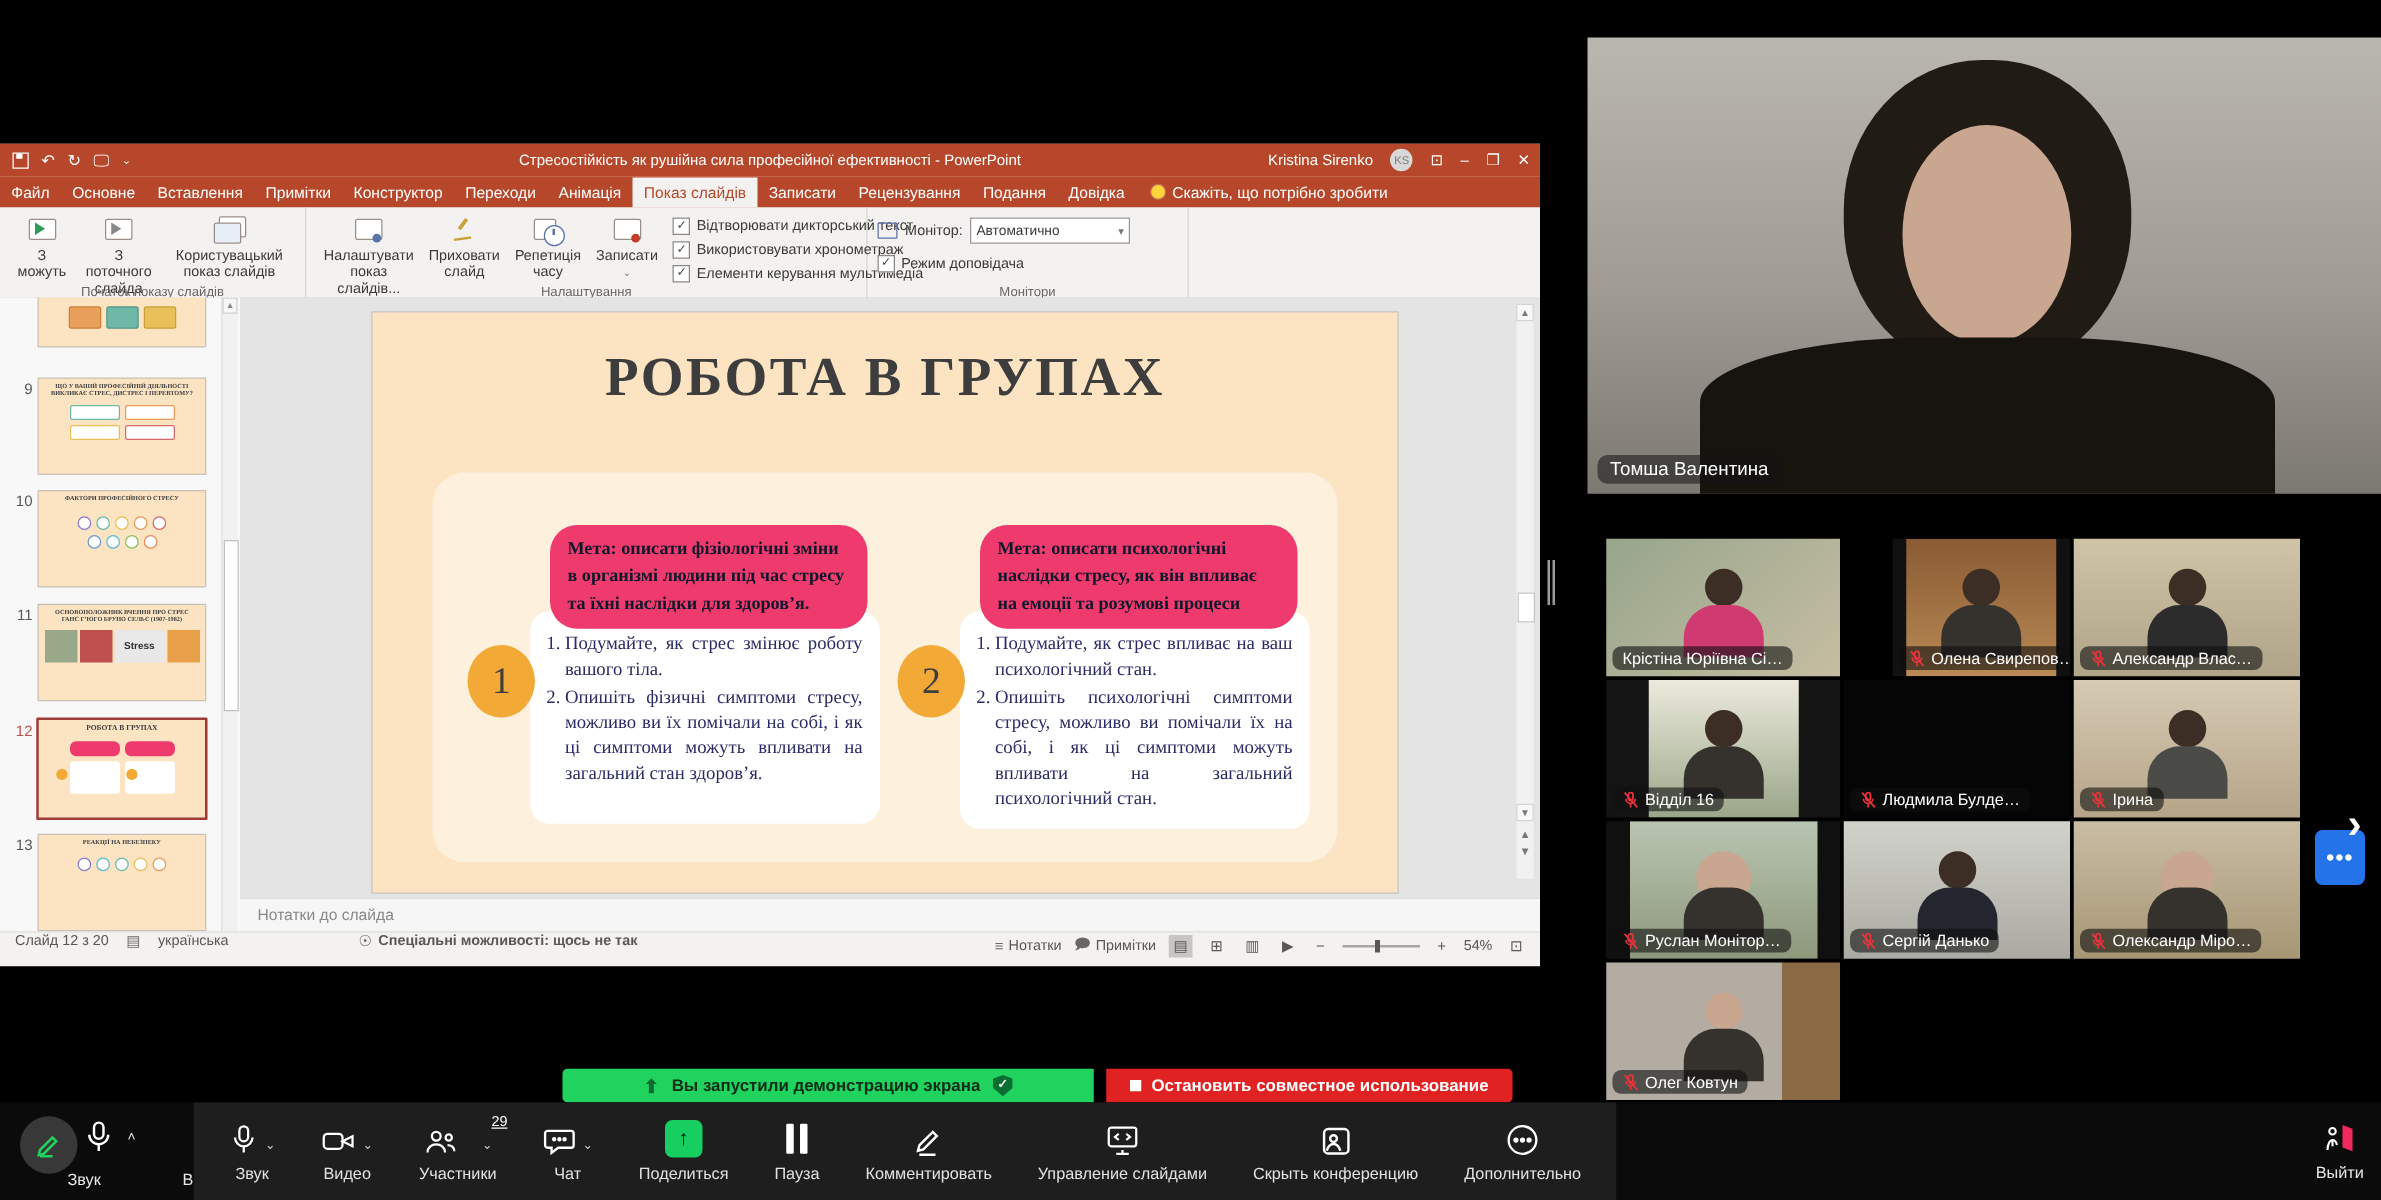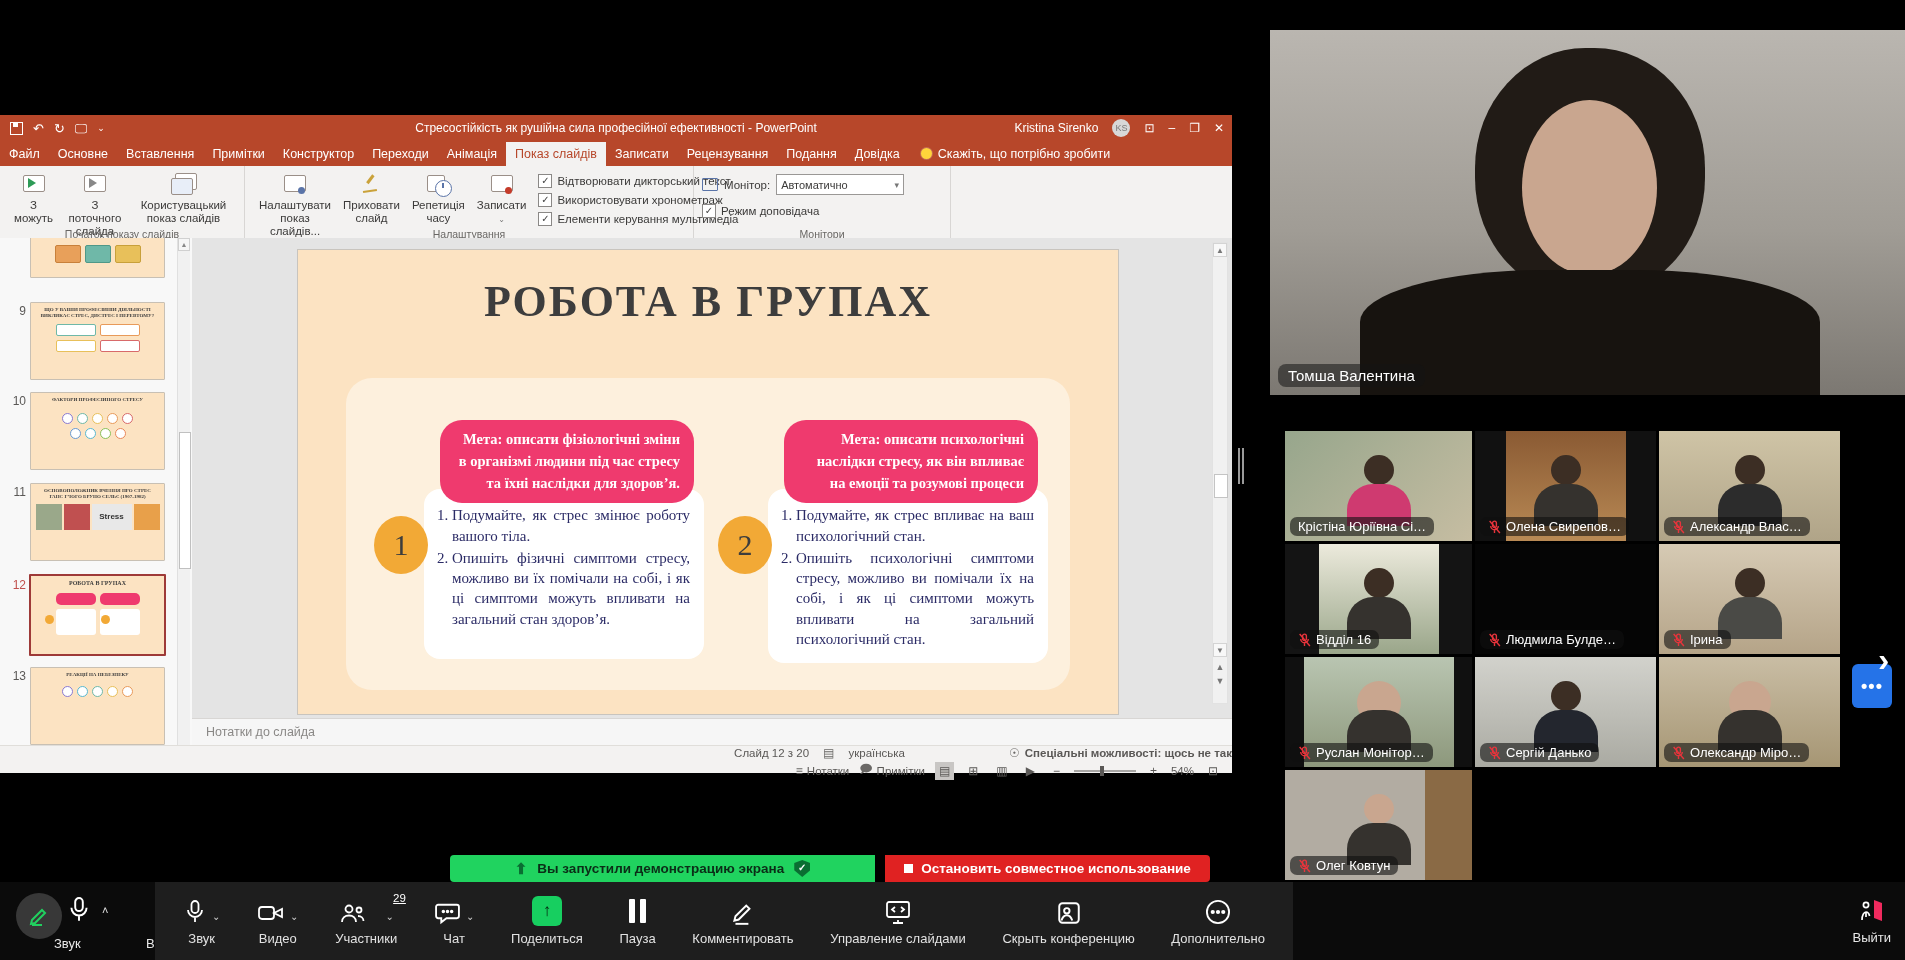--- a/index.html
+++ b/index.html
@@ -37,21 +37,21 @@
   .chk{display:flex;align-items:center;gap:5px;white-space:nowrap;}
   .box{width:12px;height:12px;background:#fff;border:1px solid #8a8886;font-size:10px;line-height:11px;text-align:center;color:#444;}
   .mon-row{display:flex;align-items:center;gap:6px;padding-top:4px;white-space:nowrap;}
   .mon-ic{width:14px;height:11px;border:1.5px solid #5a74a8;border-radius:1px;}
   .ddl{width:118px;height:19px;background:#fff;border:1px solid #9a9896;display:flex;align-items:center;justify-content:space-between;padding:0 4px;font-size:11px;}
   .ddl .car{color:#777;font-size:9px;}
   
   .thumbs{position:absolute;left:0;top:123px;width:192px;height:534px;background:#f8f8f8;overflow:hidden;}
   .slidearea{position:absolute;left:192px;top:123px;width:1040px;height:480px;background:#e4e4e4;}
   .notesbar{position:absolute;left:192px;top:603px;width:1040px;height:27px;background:#f6f6f6;border-top:1px solid #d8d6d4;color:#8a8886;font-size:12.5px;display:flex;align-items:center;padding-left:14px;box-sizing:border-box;}
-  .statusbar{position:absolute;left:0;top:630px;width:100%;height:27px;background:#f3f2f1;border-top:1px solid #e0deda;display:flex;align-items:flex-end;font-size:11.5px;color:#5a5856;flex-direction:column;}
+  .statusbar{position:absolute;left:0;top:630px;width:100%;height:27px;background:#f3f2f1;border-top:1px solid #e0deda;display:flex;align-items:flex-start;font-size:11.5px;color:#5a5856;}
   .sb-left{display:flex;align-items:center;gap:14px;padding-left:12px;}
   .sb-right{margin-left:auto;display:flex;align-items:center;gap:10px;padding-right:10px;}
   .sb-ic{font-size:12px;color:#6a6866;}
   .viewbtn{padding:2px 4px;font-size:12px;color:#5a5856;}
   .viewbtn.on{background:#c8c6c4;}
   .zslider{position:relative;width:62px;height:2px;background:#a8a6a4;}
   .zthumb{position:absolute;left:26px;top:-4px;width:4px;height:10px;background:#5a5856;}
   
   .th{position:absolute;left:30px;width:133px;background:#fce3c2;border:1px solid #c8c0b4;border-radius:1px;overflow:hidden;}
   .th.sel{border:2px solid #9e3a38;left:29px;}
@@ -68,21 +68,21 @@
   .collage{display:flex;gap:2px;justify-content:center;margin-top:3px;}
   .scrollcol{position:absolute;right:2px;top:0;width:12px;height:100%;background:#f1f1f1;border-left:1px solid #e0e0e0;}
   .sc-arrow{position:absolute;left:0;width:12px;height:13px;background:#f6f6f6;border:1px solid #d0d0d0;color:#888;font-size:7px;text-align:center;line-height:12px;box-sizing:border-box;}
   .sc-thumb{position:absolute;left:1px;width:10px;background:#fff;border:1px solid #c0c0c0;}
   
   .slide{position:absolute;left:106px;top:12px;width:820px;height:464px;background:#fce3c2;box-shadow:0 0 0 1px #c8c4be;}
   .sl-title{margin-top:26px;text-align:center;font-family:"Liberation Serif",serif;font-weight:bold;font-size:44px;letter-spacing:2px;color:#3d3d3d;}
   .panel{position:absolute;left:48px;top:128px;width:724px;height:312px;background:#fdf0dd;border-radius:26px;}
   .wcol{position:absolute;top:42px;width:330px;}
   .wcol.l{left:28px;} .wcol.r{left:372px;}
-  .pill{position:relative;margin:0 10px 0 66px;background:#ef3a6e;border-radius:22px;color:#ffffff;font-family:"Liberation Serif",serif;font-weight:bold;font-size:14.5px;text-align:right;padding:9px 14px;line-height:1.5;z-index:2;}
+  .pill{position:relative;margin:0 10px 0 66px;background:#ef3a6e;border-radius:22px;color:#0f172a;font-family:"Liberation Serif",serif;font-weight:bold;font-size:14.5px;text-align:left;padding:9px 14px;line-height:1.5;z-index:2;}
   .card{position:relative;margin:-14px 0 0 50px;background:#fff;border-radius:16px;padding:16px 14px 12px 8px;min-height:170px;box-sizing:border-box;z-index:1;}
   .numc{position:absolute;left:0;top:96px;width:54px;height:58px;border-radius:50%;background:#f2a936;color:#3d3d3d;font-family:"Liberation Serif",serif;font-size:30px;display:flex;align-items:center;justify-content:center;z-index:3;}
   .card ol{margin:0;padding-left:20px;font-family:"Liberation Serif",serif;font-size:15px;color:#2b2b66;text-align:justify;line-height:1.35;}
   .card ol li{margin-bottom:2px;}
   
   .vscroll{position:absolute;right:4px;top:4px;width:14px;height:460px;background:#f1f1f1;border:1px solid #e2e2e2;}
   .vs-btn{position:absolute;left:0;width:14px;height:14px;background:#f8f8f8;border:1px solid #d4d4d4;font-size:8px;color:#777;text-align:center;line-height:13px;box-sizing:border-box;}
   .vs-thumb{position:absolute;left:1px;top:231px;width:12px;height:22px;background:#fff;border:1px solid #c4c4c4;}
   .pnbtn{font-size:9px;color:#777;text-align:center;width:14px;line-height:1;}
   
@@ -113,21 +113,21 @@
   .spk-face{position:absolute;left:252px;top:70px;width:135px;height:175px;border-radius:50%;background:#c9a68f;}
   .spk-body{position:absolute;left:90px;top:240px;width:460px;height:130px;border-radius:40% 40% 0 0;background:#17130f;}
   .name-pill{position:absolute;left:8px;bottom:8px;background:rgba(20,20,20,.55);color:#fff;font-size:15px;padding:3px 10px;border-radius:8px;}
   .grid{position:absolute;left:1285px;top:431px;width:557px;height:452px;display:grid;grid-template-columns:187px 181px 181px;grid-auto-rows:110px;gap:3px;}
   .tile{position:relative;background:#161616;overflow:hidden;}
   .vid{position:absolute;inset:0;margin:auto;}
   .np{position:absolute;left:5px;bottom:5px;display:flex;align-items:center;gap:5px;background:rgba(15,15,15,.6);border-radius:7px;padding:2px 8px;max-width:165px;color:#fff;font-size:13px;white-space:nowrap;overflow:hidden;text-overflow:ellipsis;}
   .ph{position:absolute;left:50%;top:22%;transform:translateX(-50%);width:30px;height:30px;border-radius:50%;background:#3c2e24;}
   .pb{position:absolute;left:50%;top:48%;transform:translateX(-50%);width:64px;height:42px;border-radius:26px 26px 0 0;background:#35322e;}
   .t1{background:linear-gradient(135deg,#97a68c,#c6bda2);} .t1 .pb{background:#cf3a70;}
-  .t2{background:#111;} .t2 .vid{width:120px;background:linear-gradient(#8a5a33,#b98a55);}
+  .t2{background:#111;margin-left:39px;} .t2 .vid{width:120px;background:linear-gradient(#8a5a33,#b98a55);}
   .t3{background:linear-gradient(90deg,#5a8fd0 0 14%,#ded2a0 14%,#e8e0bc);} .t3 .ph{background:#8a1f2a;} .t3 .pb{background:#e8e4e0;}
   .t4{background:linear-gradient(#cfc4a6,#b0a488);} .t4 .pb{background:#2c2c2c;}
   .t5{background:#141414;} .t5 .vid{width:120px;background:linear-gradient(#eceadc,#9aa68a);}
   .t6{background:#050505;}
   .t7{background:linear-gradient(#d6cab4,#b5a488);} .t7 .pb{background:#4a4a46;}
   .t8{background:#101010;} .t8 .vid{width:150px;background:linear-gradient(#b9c5b1,#8d987c);} .t8 .ph{width:44px;height:44px;background:#c9a68f;}
   .t9{background:linear-gradient(#d2d2cc,#aaaaa2);} .t9 .pb{background:#23262e;}
   .t10{background:linear-gradient(#c9bda4,#a69674);} .t10 .ph{width:42px;height:42px;background:#c9a68f;}
   .t11{background:linear-gradient(100deg,#6b4a2e,#95744c 55%,#5f6f82);}
   .t12{background:linear-gradient(90deg,#b2aca2 0 75%,#8a6a45 75%);} .t12 .ph{background:#c9a68f;}

